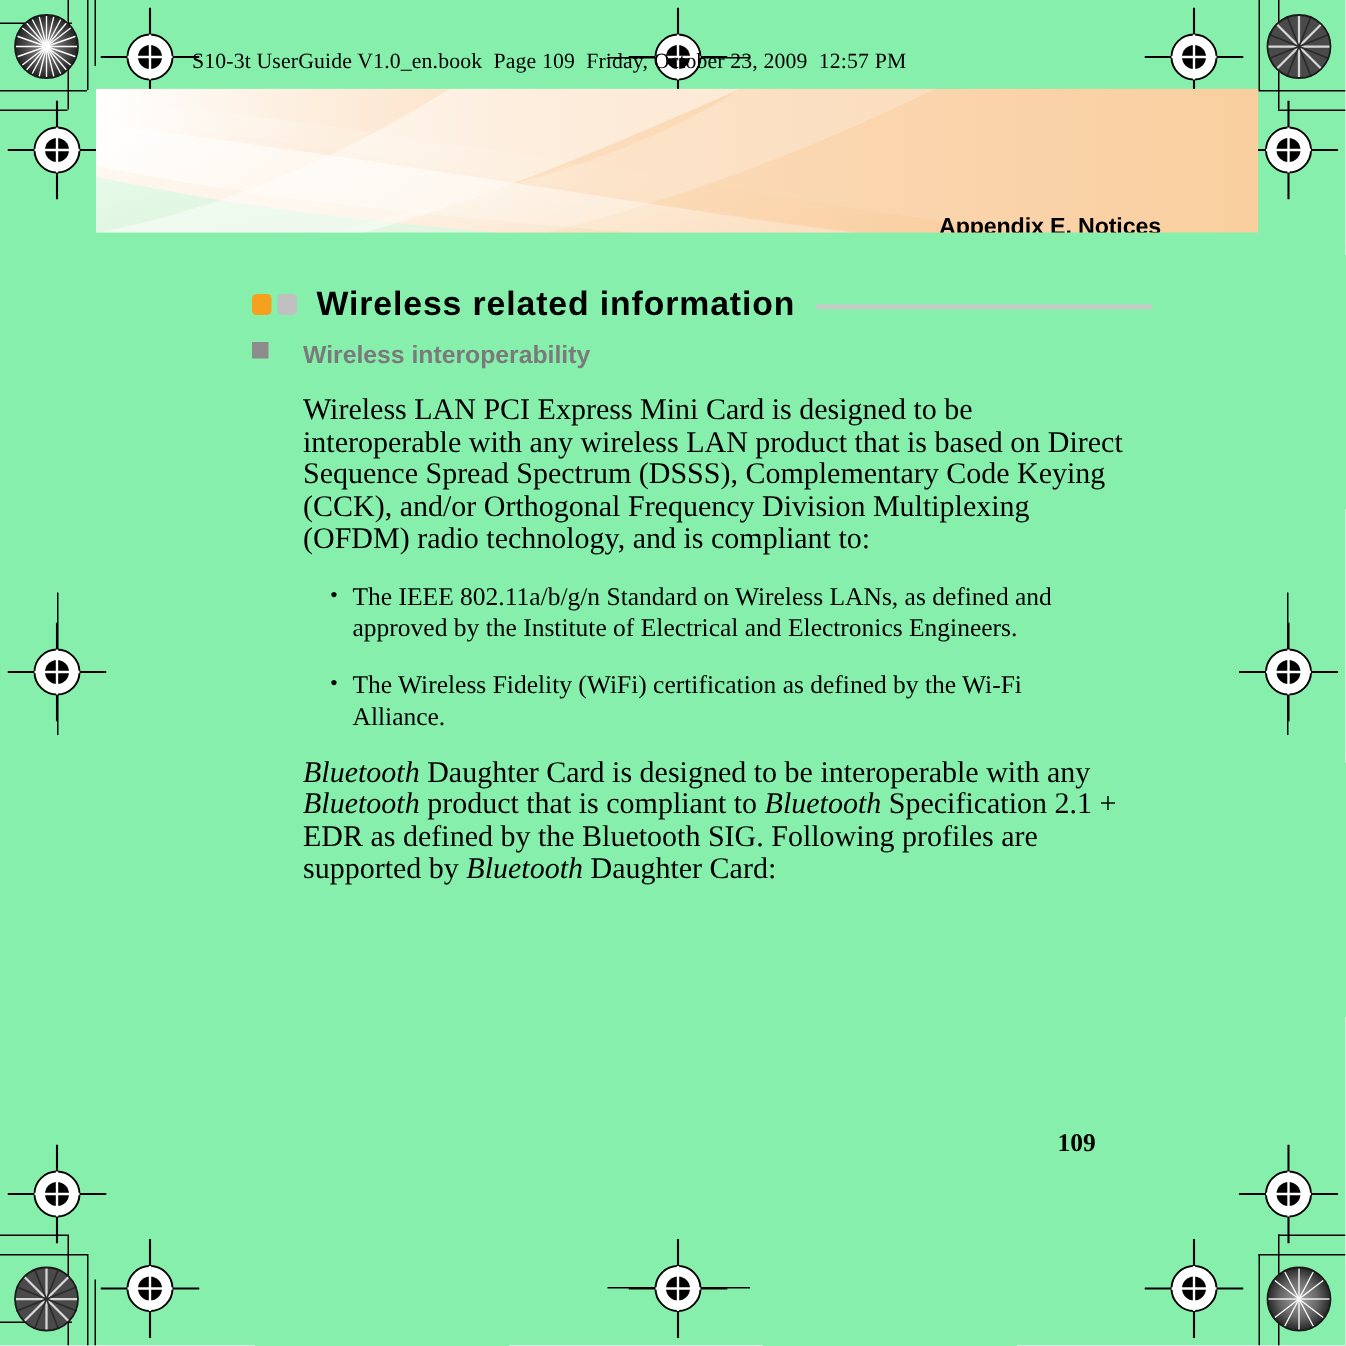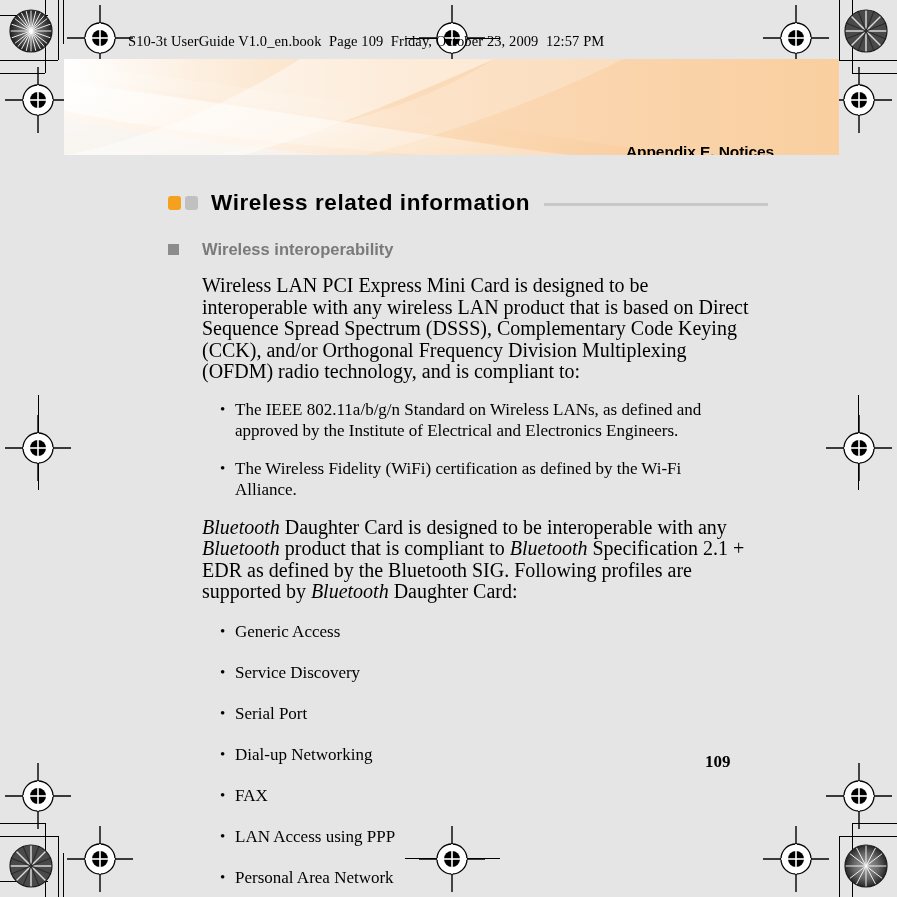--- a/index.html
+++ b/index.html
@@ -14,21 +14,21 @@
     overflow: hidden;
     font-family: "Liberation Serif", serif;
     position: relative;
   }
 
   #page {
     position: absolute;
     left: 0; top: 0;
     width: 897px;
     height: 897px;
-    background: #e5e5e5;
+    background: #86efac;
   }
 
   
   .reg-mark {
     position: absolute;
     width: 66px;
     height: 66px;
   }
   .reg-mark svg { display: block; }
 
@@ -115,22 +115,22 @@
     flex: 1 1 auto;
     height: 3px;
     background: #C8C8C8;
     margin-left: 14px;
     margin-top: 2px;
   }
 
   
   .subhead-row {
     display: flex;
-    align-items: center;
-    margin-top: 24px;
+    align-items: flex-start;
+    margin-top: 12px;
   }
   .subhead-sq {
     width: 11px;
     height: 11px;
     background: #8C8C8C;
     flex: 0 0 auto;
   }
   .subhead-text {
     font-family: "Liberation Sans", sans-serif;
     font-weight: bold;
@@ -568,27 +568,18 @@
 
       <p class="para tight">Wireless LAN PCI Express Mini Card is designed to be interoperable with any wireless LAN product that is based on Direct Sequence Spread Spectrum (DSSS), Complementary Code Keying (CCK), and/or Orthogonal Frequency Division Multiplexing (OFDM) radio technology, and is compliant to:</p>
 
       <ul class="bullets indented">
         <li>The IEEE 802.11a/b/g/n Standard on Wireless LANs, as defined and approved by the Institute of Electrical and Electronics Engineers.</li>
         <li>The Wireless Fidelity (WiFi) certification as defined by the Wi-Fi Alliance.</li>
       </ul>
 
       <p class="para para-spaced" id="bluetooth-paragraph"><em class="bt">Bluetooth</em><span> Daughter Card is designed to be interoperable with any </span><em class="bt">Bluetooth</em><span> product that is compliant to </span><em class="bt">Bluetooth</em><span> Specification 2.1 + EDR as defined by the Bluetooth SIG. Following profiles are supported by </span><em class="bt">Bluetooth</em><span> Daughter Card:</span></p>
 
-      <ul class="bullets profiles">
-        <li>Generic Access</li>
-        <li>Service Discovery</li>
-        <li>Serial Port</li>
-        <li>Dial-up Networking</li>
-        <li>FAX</li>
-        <li>LAN Access using PPP</li>
-        <li>Personal Area Network</li>
-      </ul>
     </div>
   </div>
 
   <div class="page-number">109</div>
 
 </div>
 
 </body></html>

